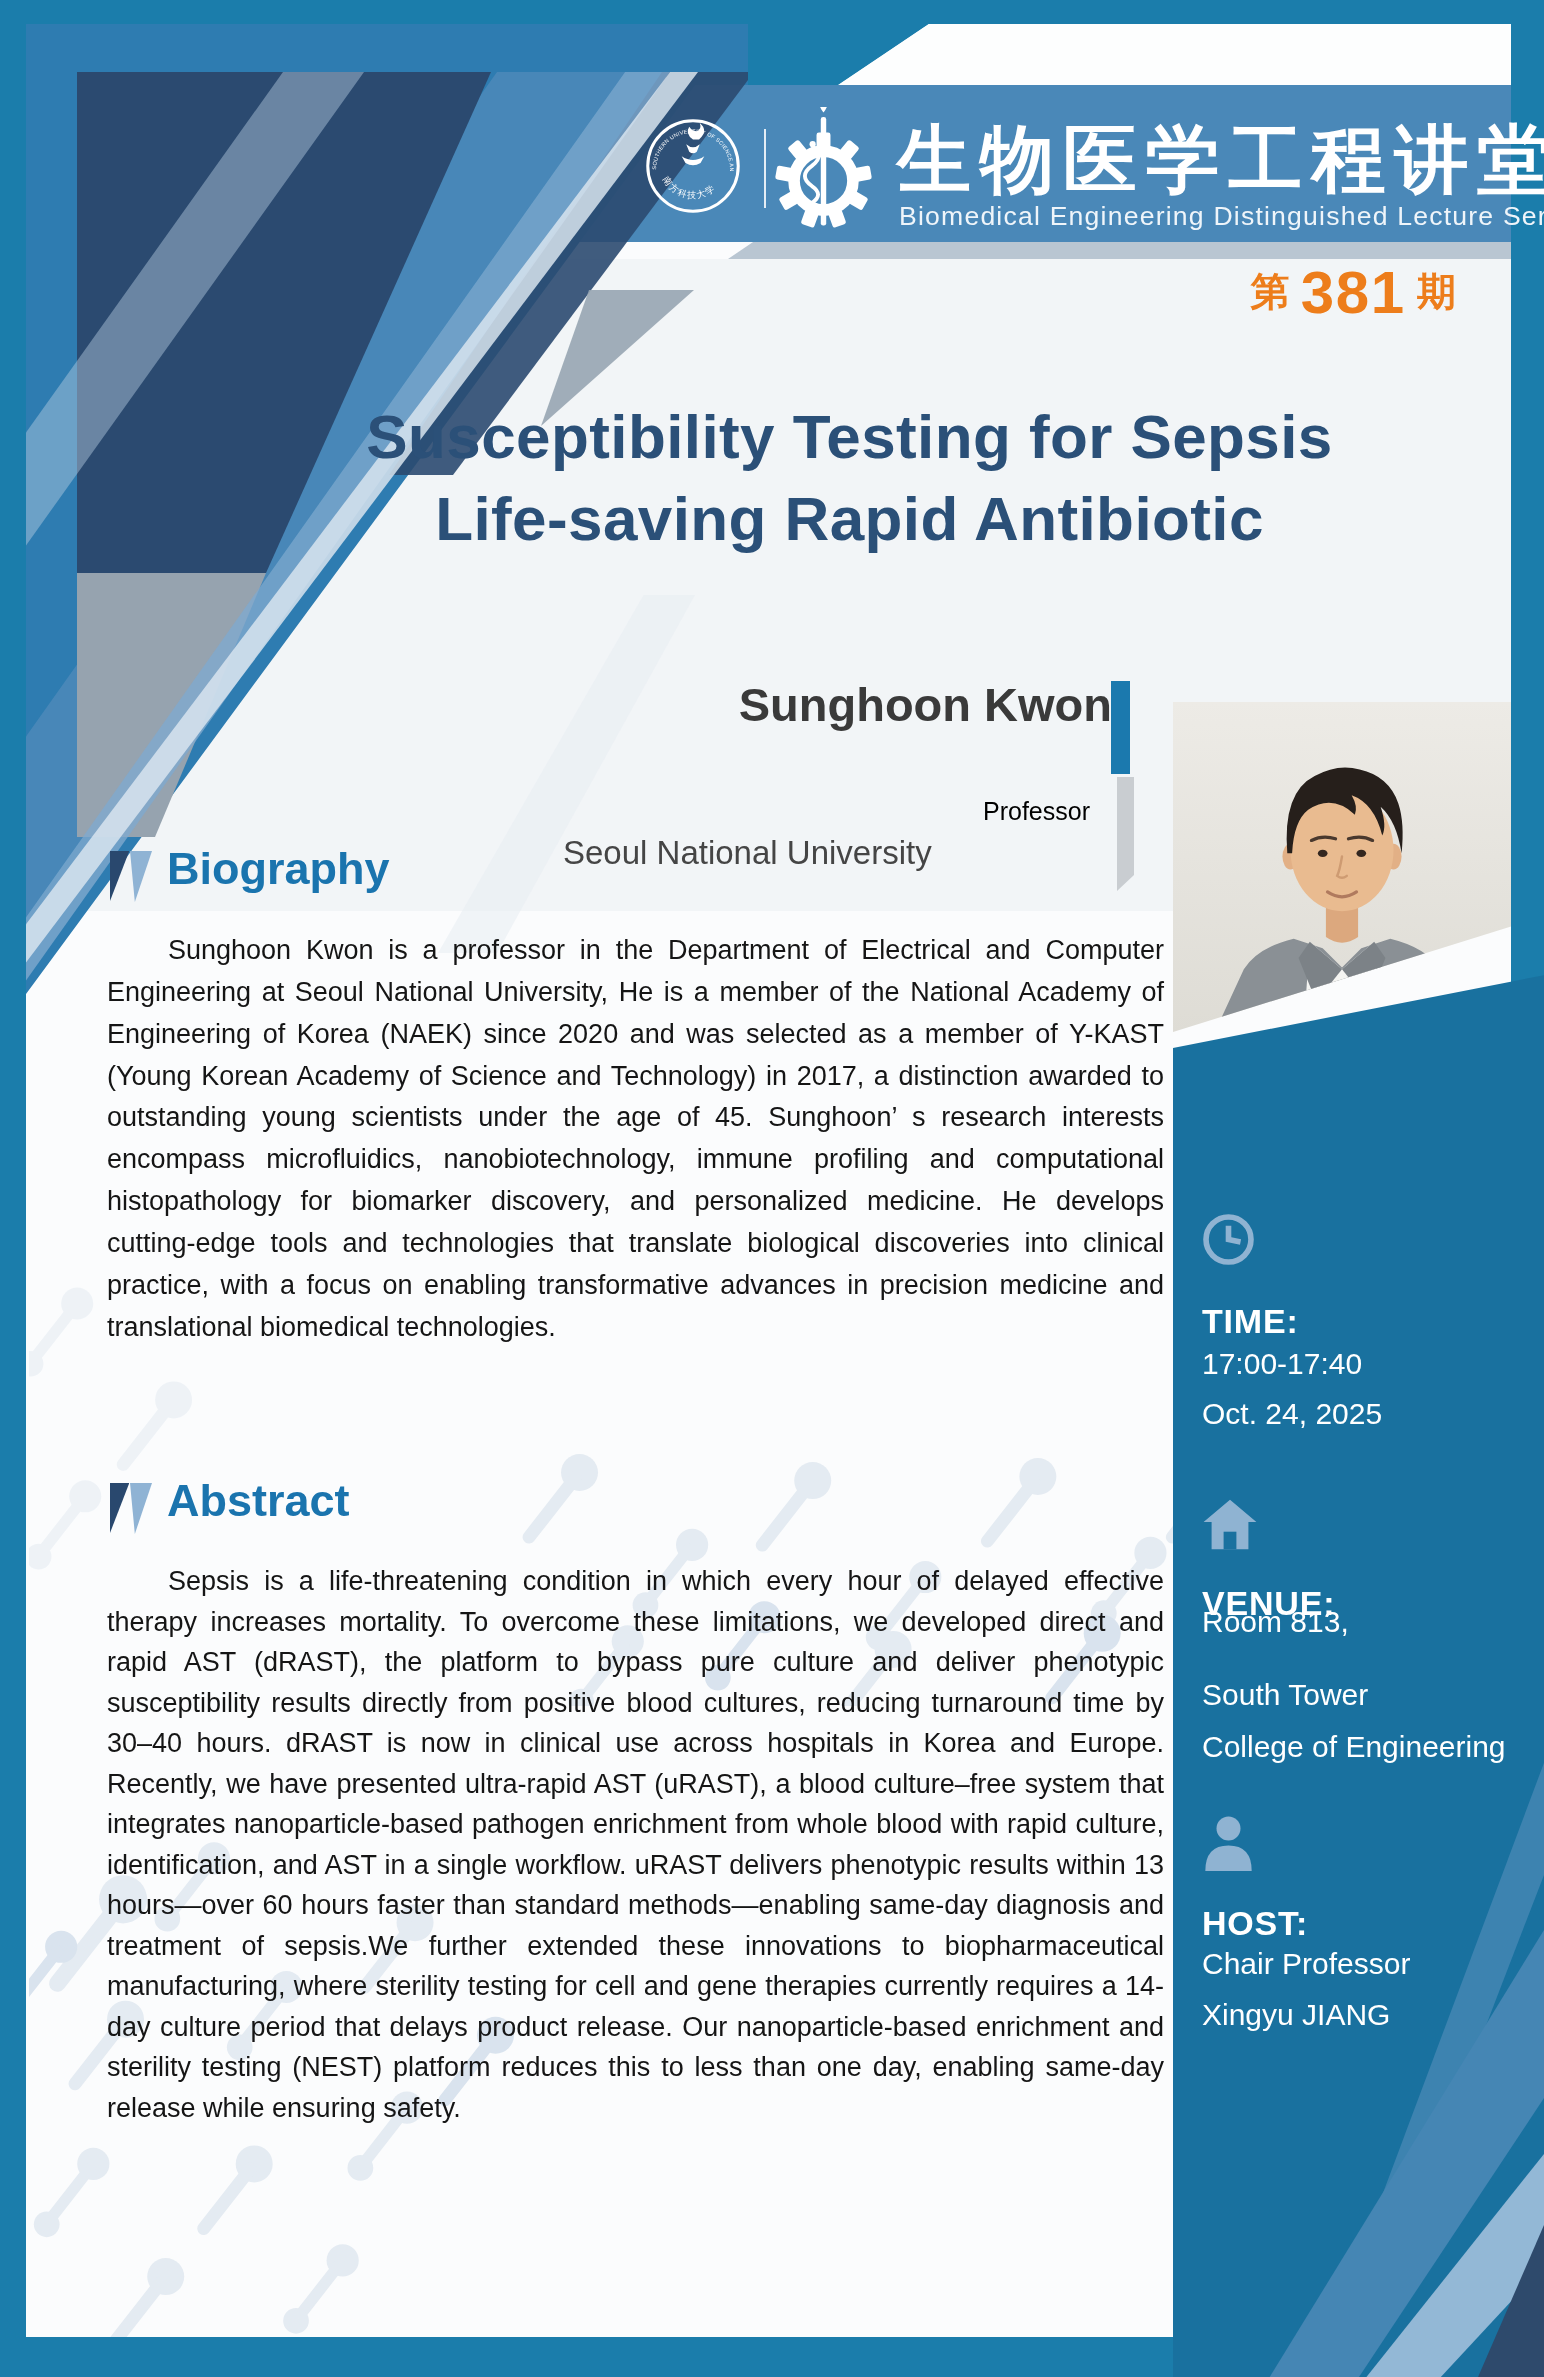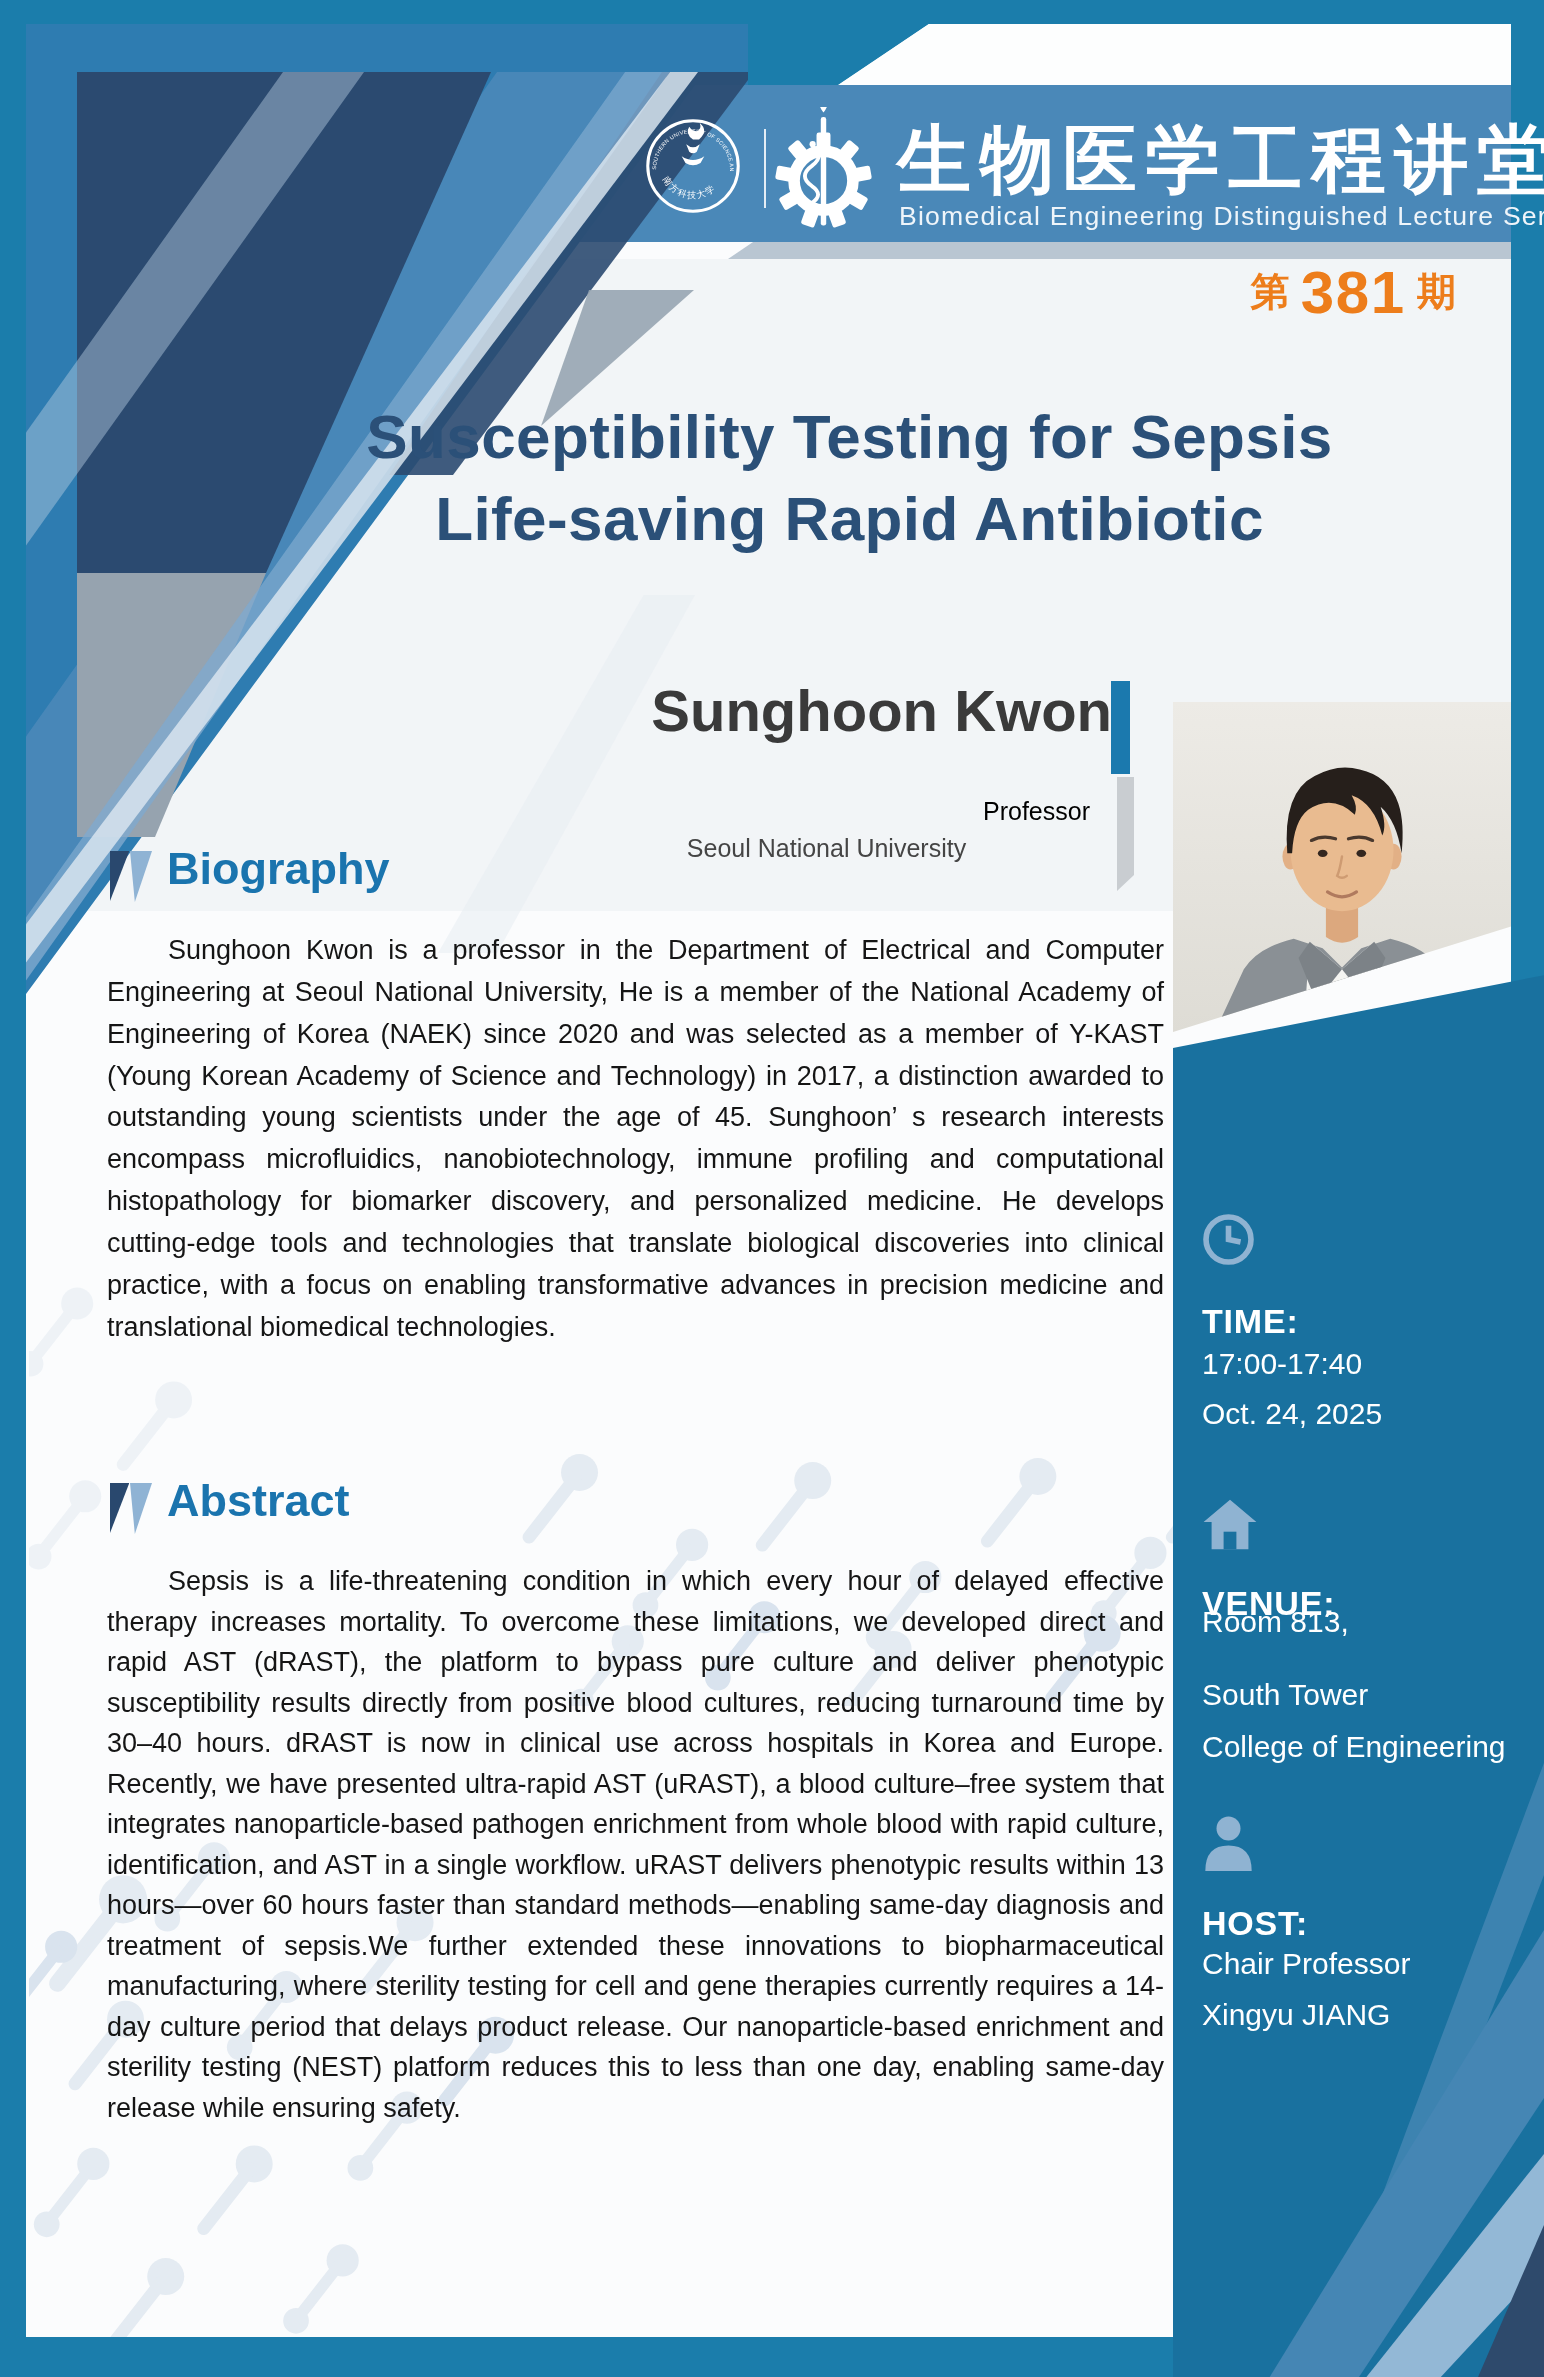--- a/index.html
+++ b/index.html
@@ -40,26 +40,26 @@
             letter-spacing:8.9px;z-index:4;white-space:nowrap;}
   .en-sub{left:899px;top:201px;width:620px;color:#EFF5FA;font-size:26.6px;letter-spacing:1.2px;z-index:4;white-space:nowrap;}
   .issue{left:965px;top:262px;width:491px;height:60px;display:flex;align-items:center;justify-content:flex-end;
          gap:11.3px;color:#ED7D1B;z-index:4;}
   .issue .zh{font-size:39px;font-weight:700;}
   .issue .num{font-size:60px;font-weight:700;letter-spacing:1.6px;}
   
   .lecture-title{left:274px;top:396px;width:1151px;text-align:center;color:#2B5078;
                  font-size:62px;font-weight:700;line-height:1.33;letter-spacing:0.4px;z-index:6;}
   
-  .speaker-name{left:531px;top:677px;width:581px;text-align:right;font-size:58px;font-weight:700;color:#3A3A3A;z-index:6;}
+  .speaker-name{left:531px;top:677px;width:581px;text-align:right;font-size:47px;font-weight:700;color:#3A3A3A;z-index:6;}
   .bar-blue{left:1111px;top:681px;width:18.5px;height:93px;background:#1B79AE;z-index:6;}
   .bar-gray{left:1117px;top:777px;width:17px;height:114px;background:#C9CDD1;
             clip-path:polygon(0 0,100% 0,100% 86%,0 100%);z-index:6;}
   .speaker-title{left:563px;top:797px;width:527px;text-align:right;font-size:25px;color:#000000;z-index:6;}
-  .speaker-affil{left:563px;top:834px;width:527px;text-align:center;font-size:25px;color:#454545;z-index:6;}
+  .speaker-affil{left:563px;top:834px;width:527px;text-align:left;font-size:33px;color:#454545;z-index:6;}
   
   .photo{left:1173px;top:702px;width:338px;height:330px;z-index:5;
          clip-path:polygon(0 0,100% 0,100% 68%,0 100%);}
   
   .marker{width:42px;height:51px;z-index:6;}
   .marker .t1{position:absolute;left:0;top:0;width:19.3px;height:50px;background:#29486E;
               clip-path:polygon(0 0,100% 0,0 100%);}
   .marker .t2{position:absolute;left:20px;top:0;width:22px;height:51px;background:#8FB3D4;
               clip-path:polygon(0 0,100% 0,22% 100%);}
   .bio-marker{left:110px;top:851px;}

